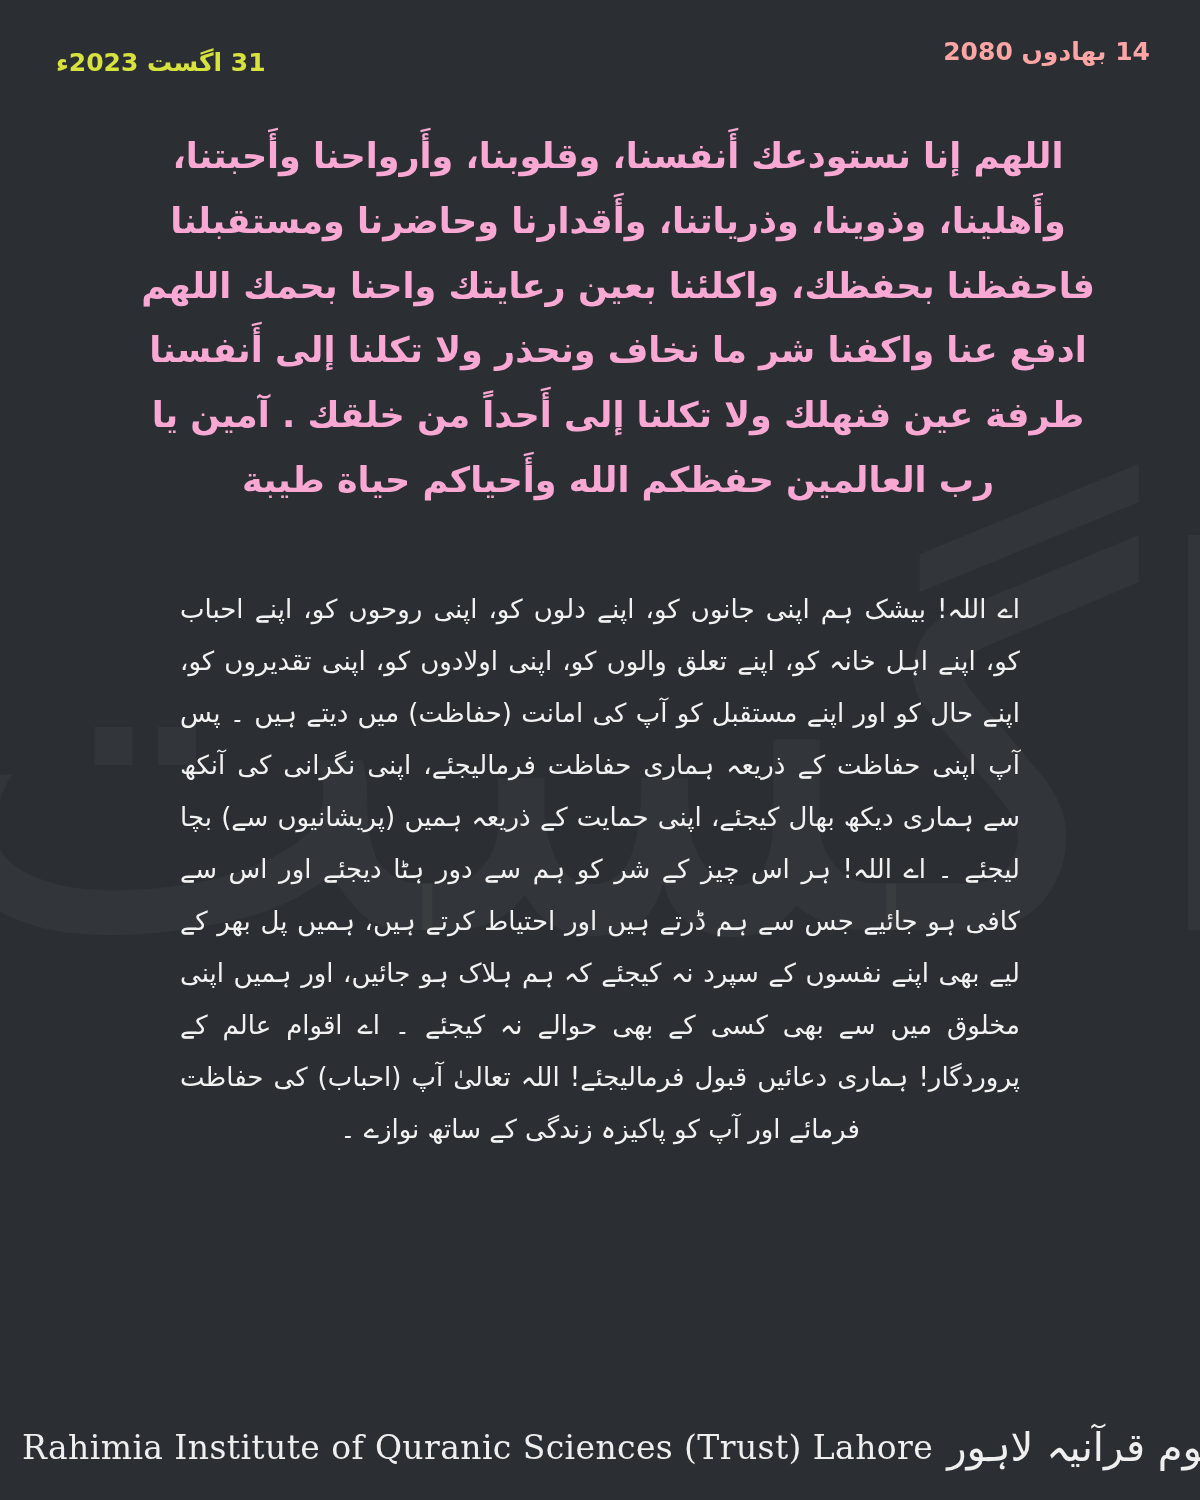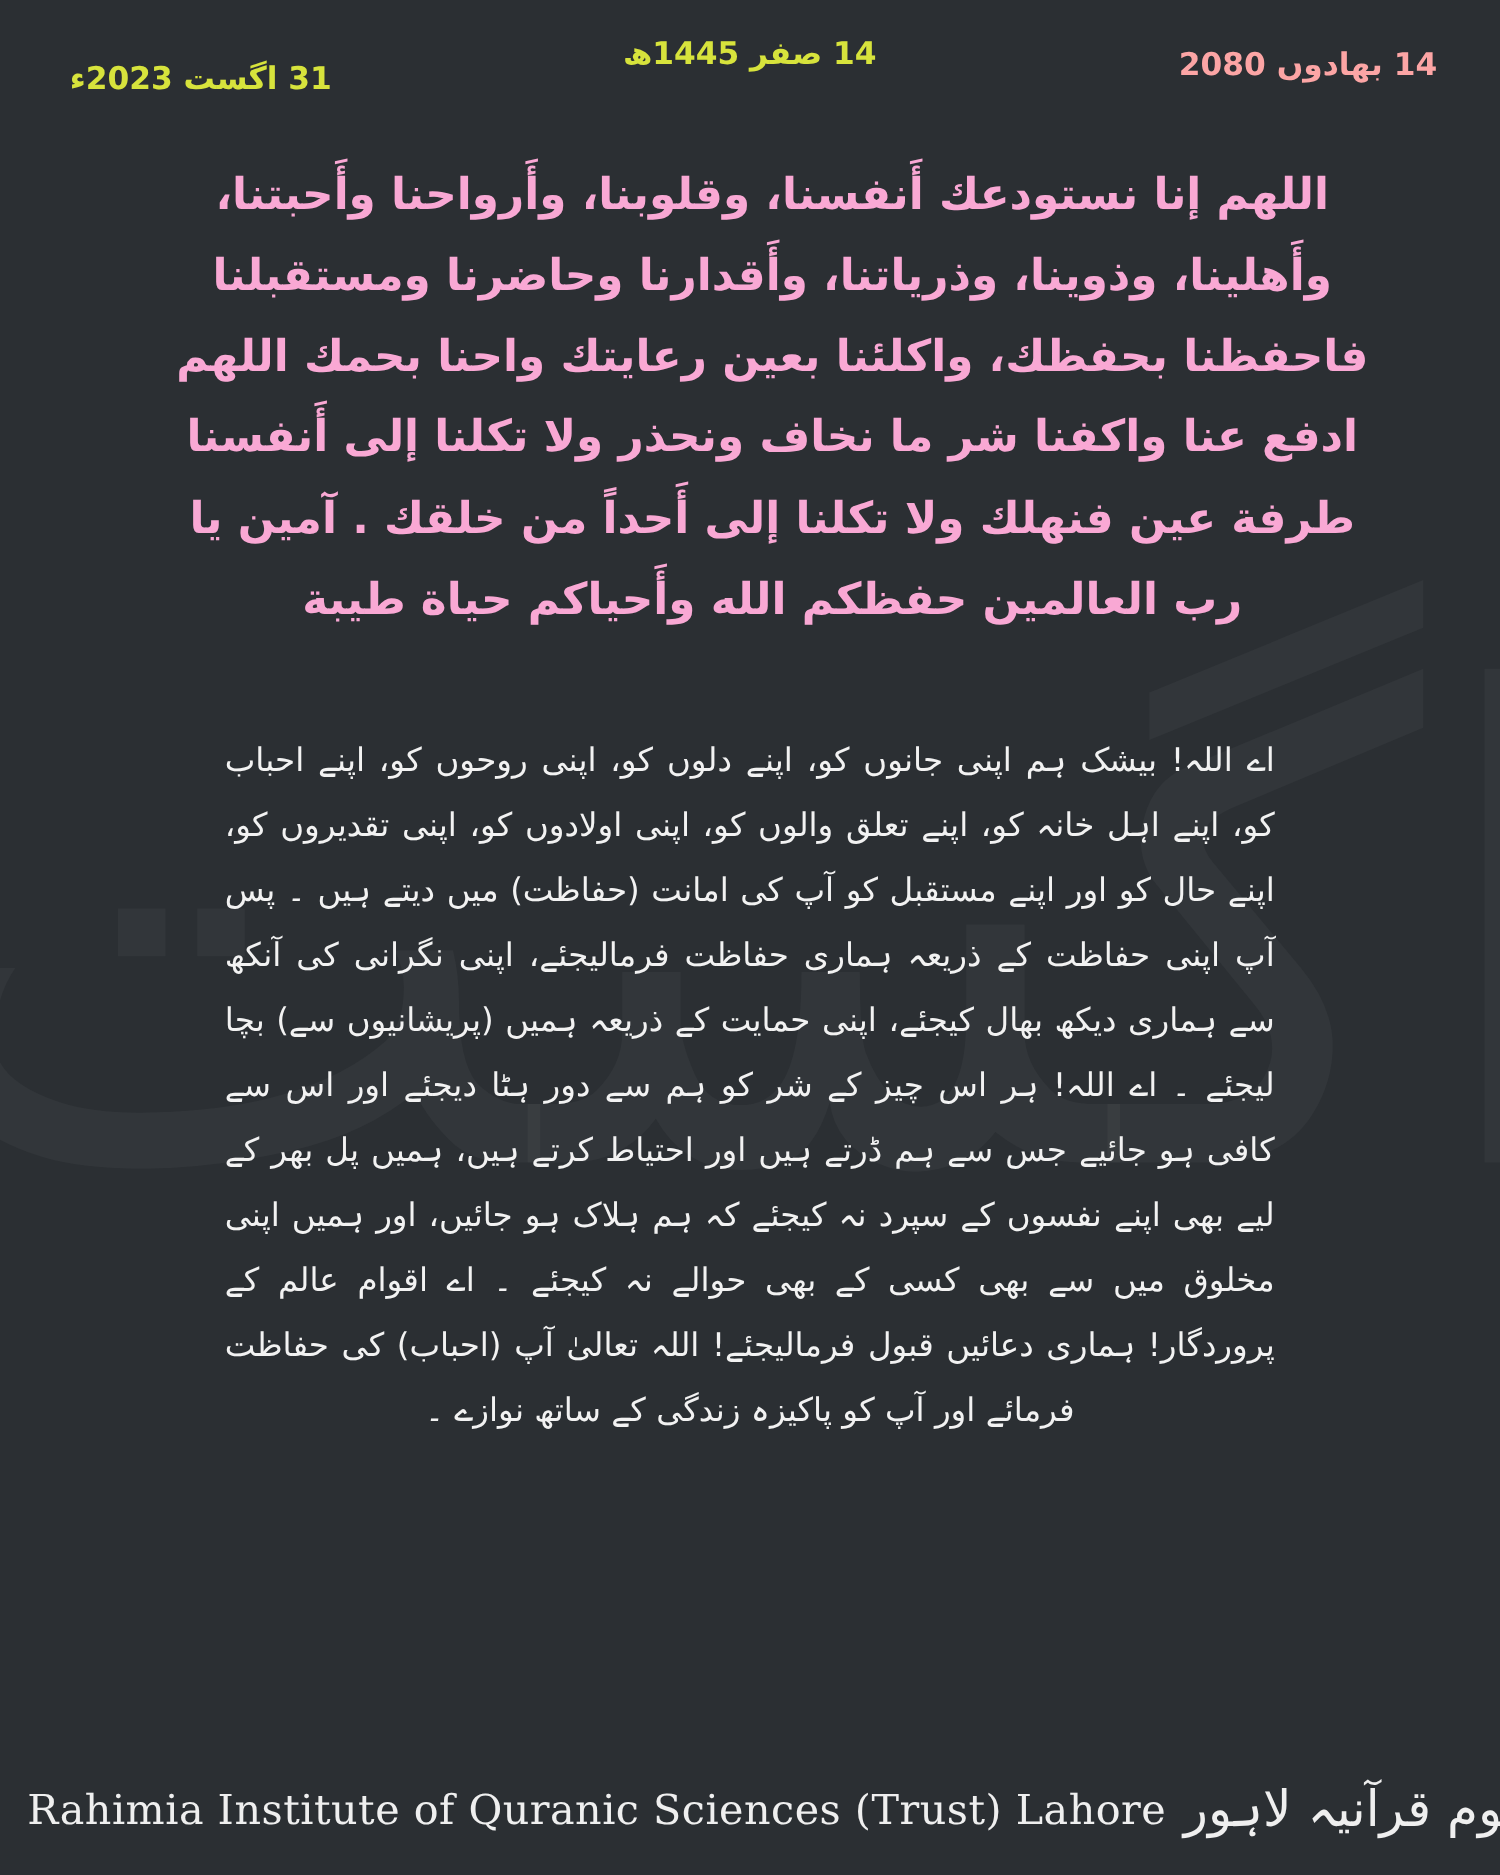--- a/index.html
+++ b/index.html
@@ -143,21 +143,20 @@
   }
 </style>
 </head>
 <body>
 
 <div class="watermark">اگست</div>
 
 <div class="page">
 
   <div class="date-row">
-    <div class="date-hijri">14 صفر 1445ھ</div>
     <div class="date-gregorian">31 اگست 2023ء</div>
     <div class="date-desi">14 بھادوں 2080</div>
   </div>
 
 
   <div class="arabic-dua">اللهم إنا نستودعك أَنفسنا، وقلوبنا، وأَرواحنا وأَحبتنا، وأَهلينا، وذوينا، وذرياتنا، وأَقدارنا وحاضرنا ومستقبلنا فاحفظنا بحفظك، واكلئنا بعين رعايتك واحنا بحمك اللهم ادفع عنا واكفنا شر ما نخاف ونحذر ولا تكلنا إلى أَنفسنا طرفة عين فنهلك ولا تكلنا إلى أَحداً من خلقك . آمين يا رب العالمين حفظكم الله وأَحياكم حياة طيبة</div>
 
   <div class="urdu-body">اے اللہ! بیشک ہم اپنی جانوں کو، اپنے دلوں کو، اپنی روحوں کو، اپنے احباب کو، اپنے اہل خانہ کو، اپنے تعلق والوں کو، اپنی اولادوں کو، اپنی تقدیروں کو، اپنے حال کو اور اپنے مستقبل کو آپ کی امانت (حفاظت) میں دیتے ہیں ۔ پس آپ اپنی حفاظت کے ذریعہ ہماری حفاظت فرمالیجئے، اپنی نگرانی کی آنکھ سے ہماری دیکھ بھال کیجئے، اپنی حمایت کے ذریعہ ہمیں (پریشانیوں سے) بچا لیجئے ۔ اے اللہ! ہر اس چیز کے شر کو ہم سے دور ہٹا دیجئے اور اس سے کافی ہو جائیے جس سے ہم ڈرتے ہیں اور احتیاط کرتے ہیں، ہمیں پل بھر کے لیے بھی اپنے نفسوں کے سپرد نہ کیجئے کہ ہم ہلاک ہو جائیں، اور ہمیں اپنی مخلوق میں سے بھی کسی کے بھی حوالے نہ کیجئے ۔ اے اقوام عالم کے پروردگار! ہماری دعائیں قبول فرمالیجئے! اللہ تعالیٰ آپ (احباب) کی حفاظت فرمائے اور آپ کو پاکیزہ زندگی کے ساتھ نوازے ۔</div>
 
 </div>

